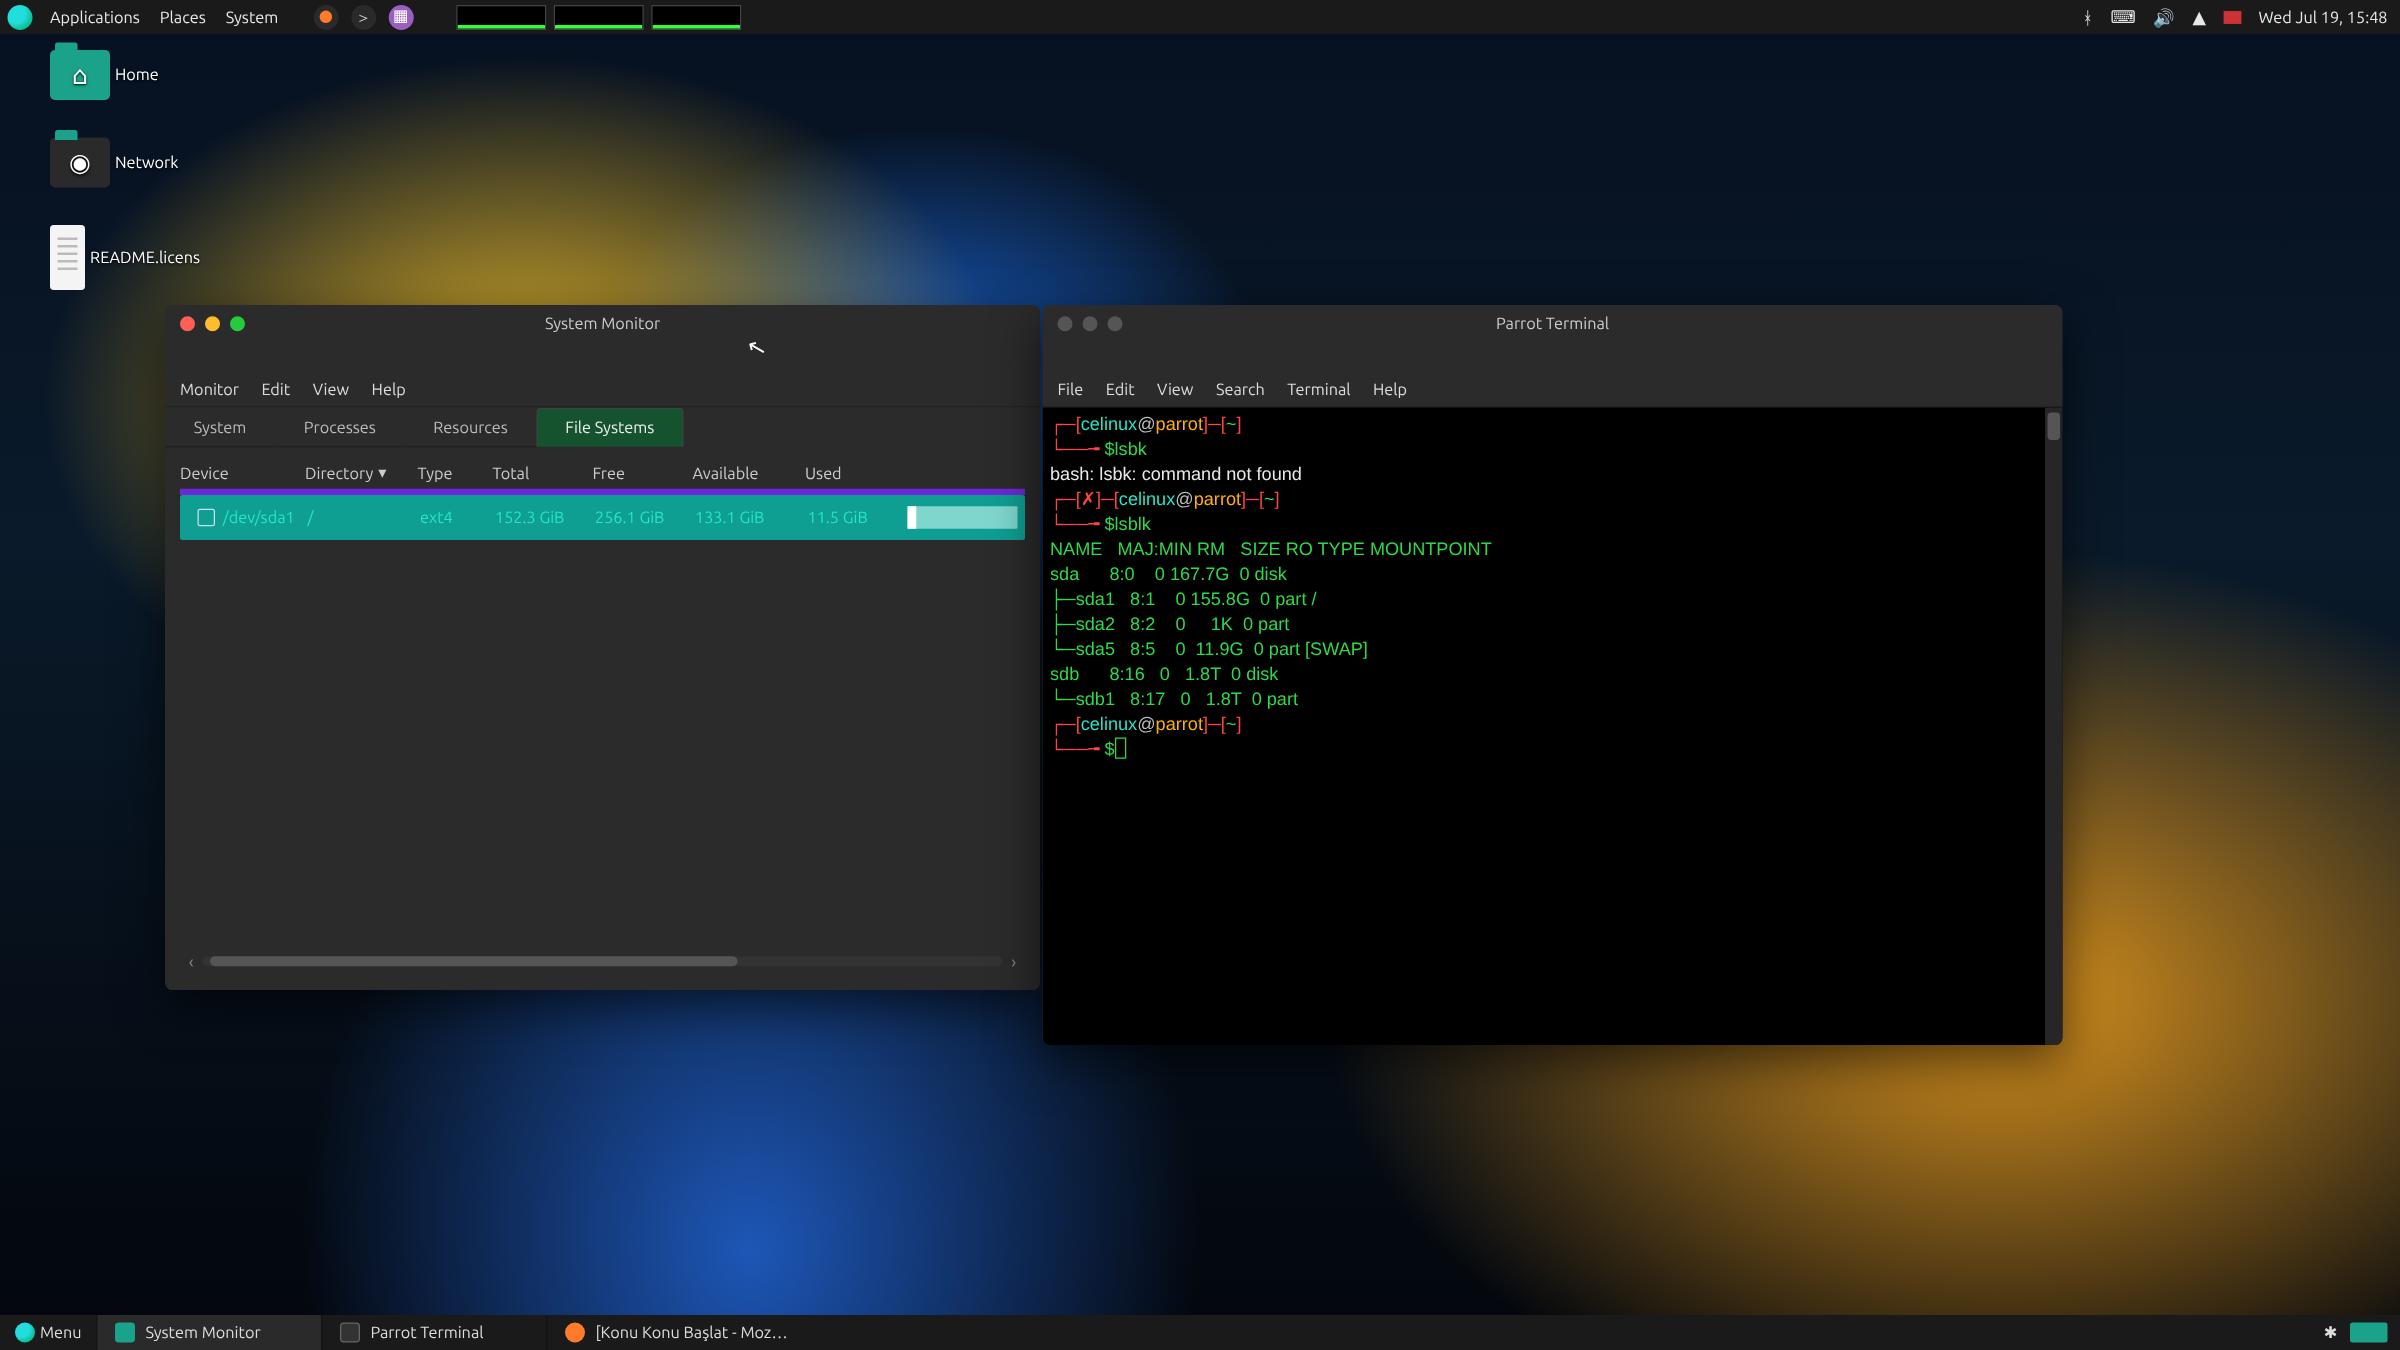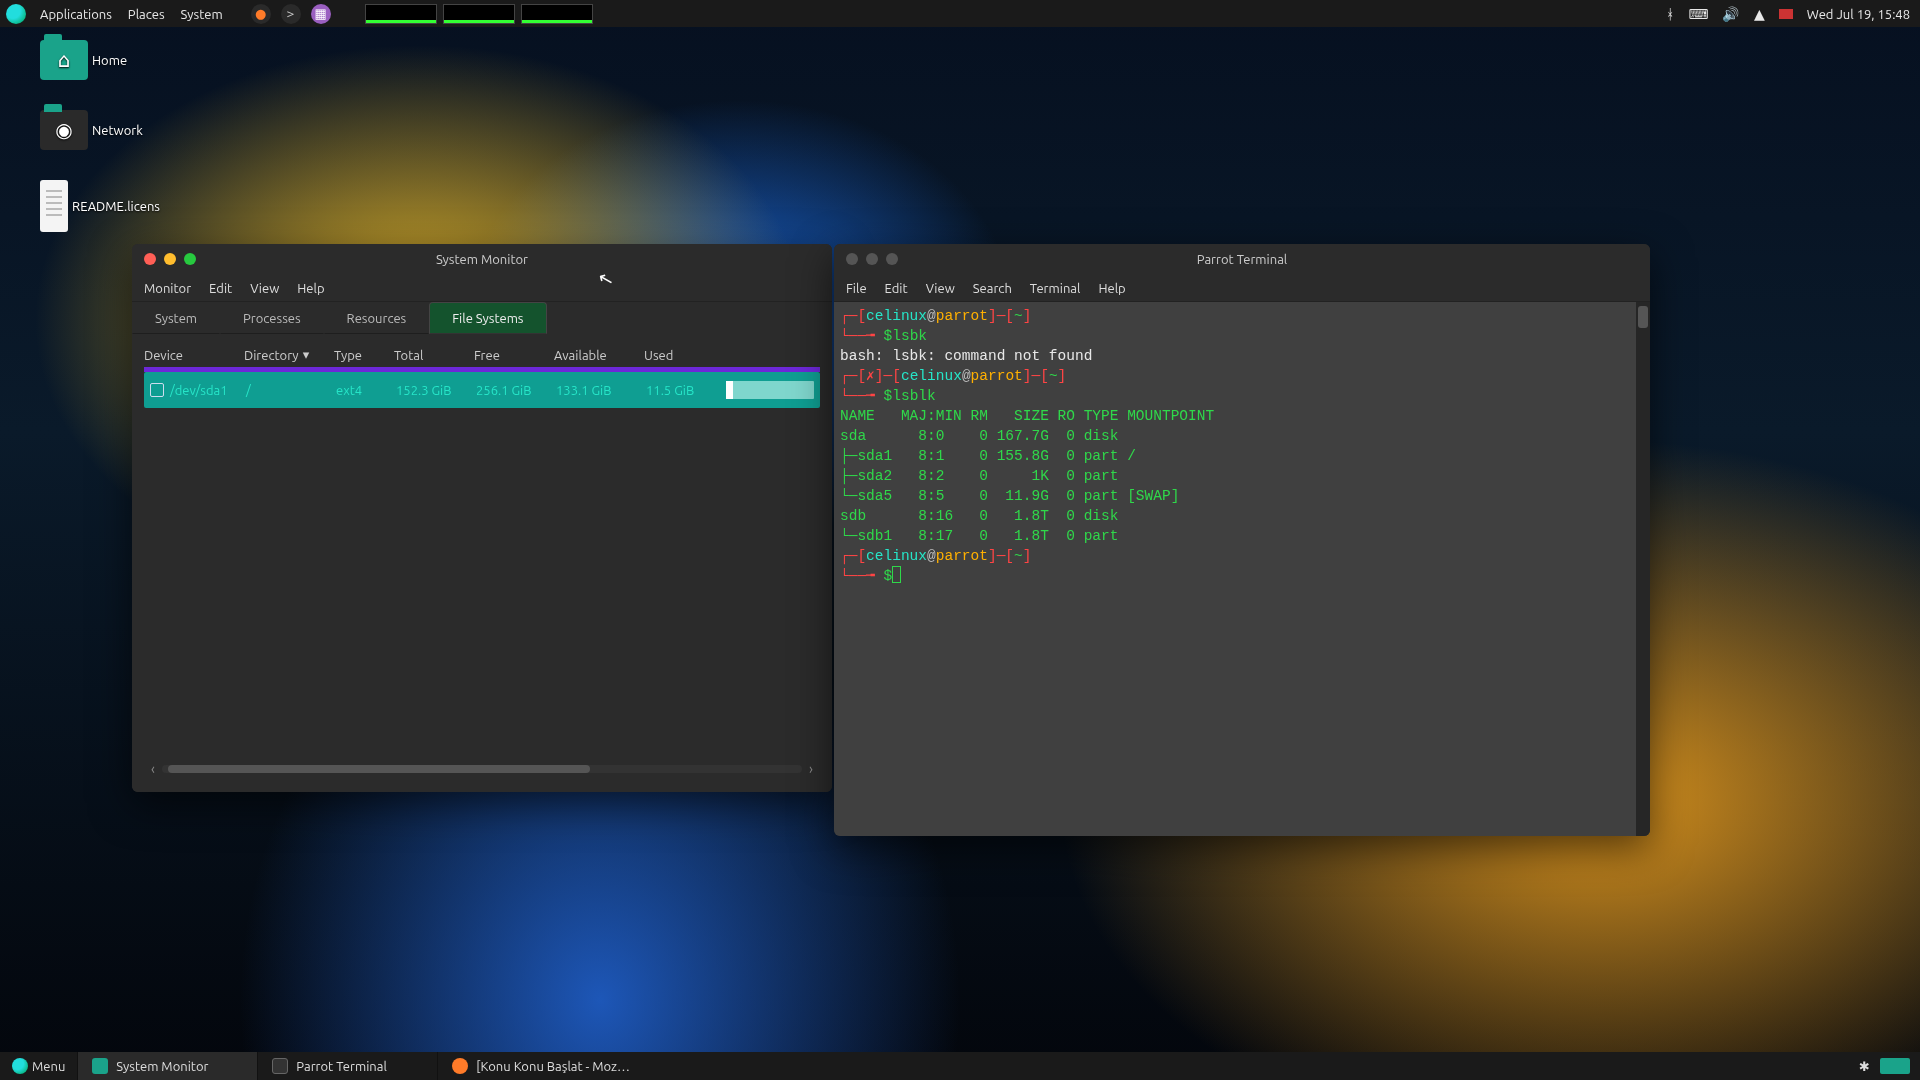--- a/index.html
+++ b/index.html
@@ -53,48 +53,48 @@
   .di .page::after { content:""; position:absolute; top:10px; left:6px; right:6px; height:2px; background:#bbb; box-shadow:0 6px 0 #bbb,0 12px 0 #bbb,0 18px 0 #bbb,0 24px 0 #bbb; }
 
   
   .window { position:absolute; background:#2b2b2b; border-radius:6px; box-shadow:0 12px 40px rgba(0,0,0,0.6); z-index:10; display:flex; flex-direction:column; overflow:hidden; }
   .titlebar { height:30px; background:#2b2b2b; display:flex; align-items:center; position:relative; }
   .traffic { display:flex; gap:8px; padding-left:12px; }
   .dot { width:12px; height:12px; border-radius:50%; }
   .dot.r { background:#ff5f56; } .dot.y { background:#ffbd2e; } .dot.g { background:#27c93f; }
   .dot.dim { background:#555; }
   .title-text { position:absolute; left:0; right:0; text-align:center; color:#ccc; font-size:13px; pointer-events:none; }
-  .menubar { height:28px; background:#2b2b2b; display:flex; align-items:center; gap:18px; padding:0 12px; color:#ddd; font-size:13px; border-bottom:1px solid #222; }
+  .menubar { height:28px; background:#2b2b2b; display:flex; align-items:center; gap:18px; padding:0 12px; color:#ddd; font-size:13px; border-bottom:1px solid #222;margin-top:24px; }
   .menubar span { cursor:pointer; }
 
   
   .win-sysmon { left:132px; top:244px; width:700px; height:548px; }
   .tabs { display:flex; background:#2b2b2b; }
   .tab { padding:8px 22px; color:#bbb; font-size:13px; border:1px solid transparent; border-bottom:1px solid #1e1e1e; cursor:pointer; }
   .tab.active { background:#14532d; border:1px solid #444; border-bottom:1px solid #333; border-radius:4px 4px 0 0; color:#eee; }
   .fs-body { flex:1; background:#2b2b2b; padding:8px 12px 14px 12px; display:flex; flex-direction:column; }
   .fs-headers { display:grid; grid-template-columns: 100px 90px 60px 80px 80px 90px 80px 1fr; align-items:center; height:30px; color:#ccc; font-size:13px; border-bottom:5px solid #6d28d9; }
   .fs-headers .h { display:flex; align-items:center; gap:4px; }
   .fs-row { display:grid; grid-template-columns: 100px 90px 60px 80px 80px 90px 80px 1fr; align-items:center; height:36px; background:#0f9e92; color:#fff; font-size:13px; border-radius:2px; }
-  .fs-row .c { padding-left:2px; }
+  .fs-row .c { padding-left:2px;justify-content:center; }
   .fs-row .dev { display:flex; align-items:center; gap:6px; padding-left:6px; }
   .disk-ico { width:14px; height:14px; border:1px solid #cde; border-radius:2px; }
   .usage-bar { height:18px; background:#7fd6cd; position:relative; margin-right:6px; border-radius:1px; }
   .usage-bar .fill { position:absolute; left:0; top:0; bottom:0; background:#fff; }
   .fs-scroll { margin-top:auto; display:flex; align-items:center; height:18px; }
   .fs-scroll .arrow { width:18px; text-align:center; color:#888; }
   .fs-scroll .track { flex:1; height:8px; background:#333; border-radius:4px; position:relative; }
   .fs-scroll .thumb { position:absolute; left:6px; width:66%; top:0; bottom:0; background:#555; border-radius:4px; }
 
   
   .cursor { position:absolute; top:268px; left:598px; z-index:30; font-size:18px; color:#fff; transform:rotate(-15deg); pointer-events:none; }
 
   
   .win-term { left:834px; top:244px; width:816px; height:592px; }
-  .term-body { flex:1; background:#404040; font-family:Liberation Mono, monospace; font-size:14.5px; line-height:20px; padding:4px 6px; position:relative; white-space:pre; overflow:hidden; }
+  .term-body { flex:1; background:#000000; font-family:Liberation Sans, sans-serif; font-size:14.5px; line-height:20px; padding:4px 6px; position:relative; white-space:pre; overflow:hidden; }
   .sb { position:absolute; right:0; top:0; bottom:0; width:14px; background:#262626; }
   .sb .th { position:absolute; top:4px; left:2px; right:2px; height:22px; background:#555; border-radius:3px; }
   .g { color:#2fd84a; } .r { color:#ff4444; } .c { color:#26e5c8; } .o { color:#ffb000; } .w { color:#e8e8e8; } .gray { color:#bbbbbb; }
   .curbox { display:inline-block; width:9px; height:17px; border:1px solid #2fd84a; vertical-align:-3px; }
 
   
   .taskbar { position:absolute; left:0; right:0; bottom:0; height:28px; background:#1a1a1a; display:flex; align-items:center; z-index:20; font-size:13px; }
   .tb-menu { display:flex; align-items:center; gap:4px; padding:0 12px; height:100%; }
   .tb-items { display:flex; align-items:center; height:100%; }
   .tb-item { display:flex; align-items:center; gap:8px; padding:0 14px; height:100%; border-left:1px solid #111; cursor:pointer; min-width:180px; }

